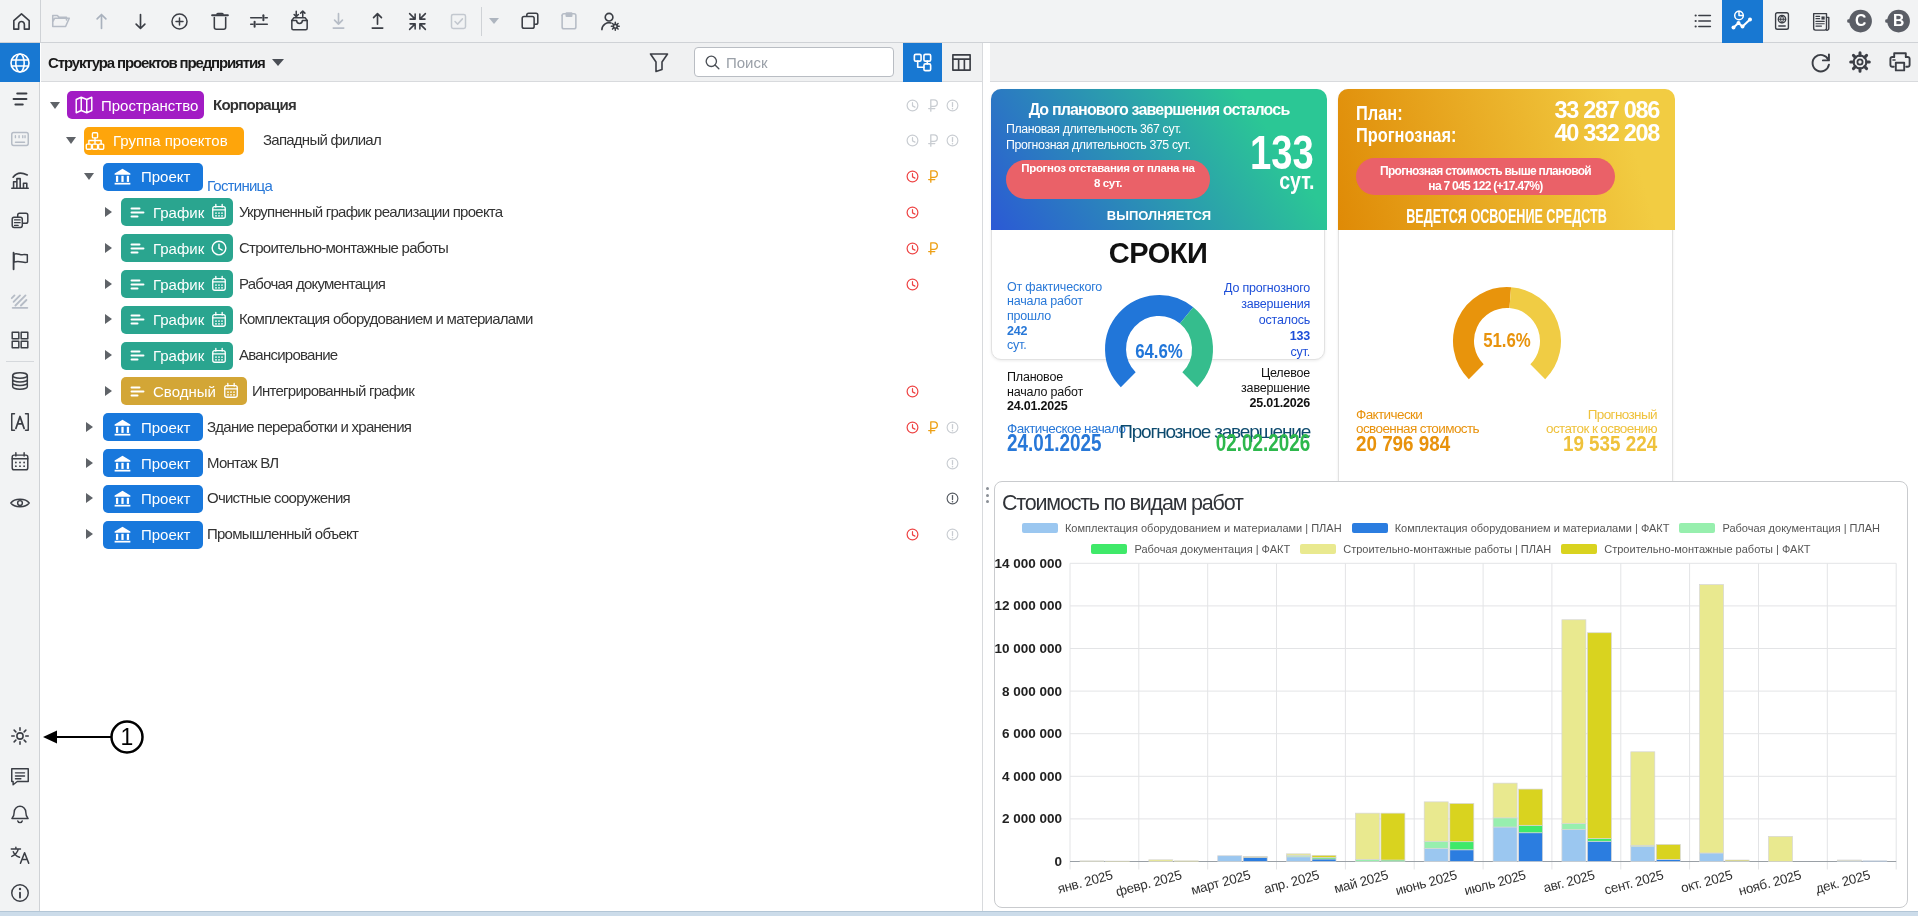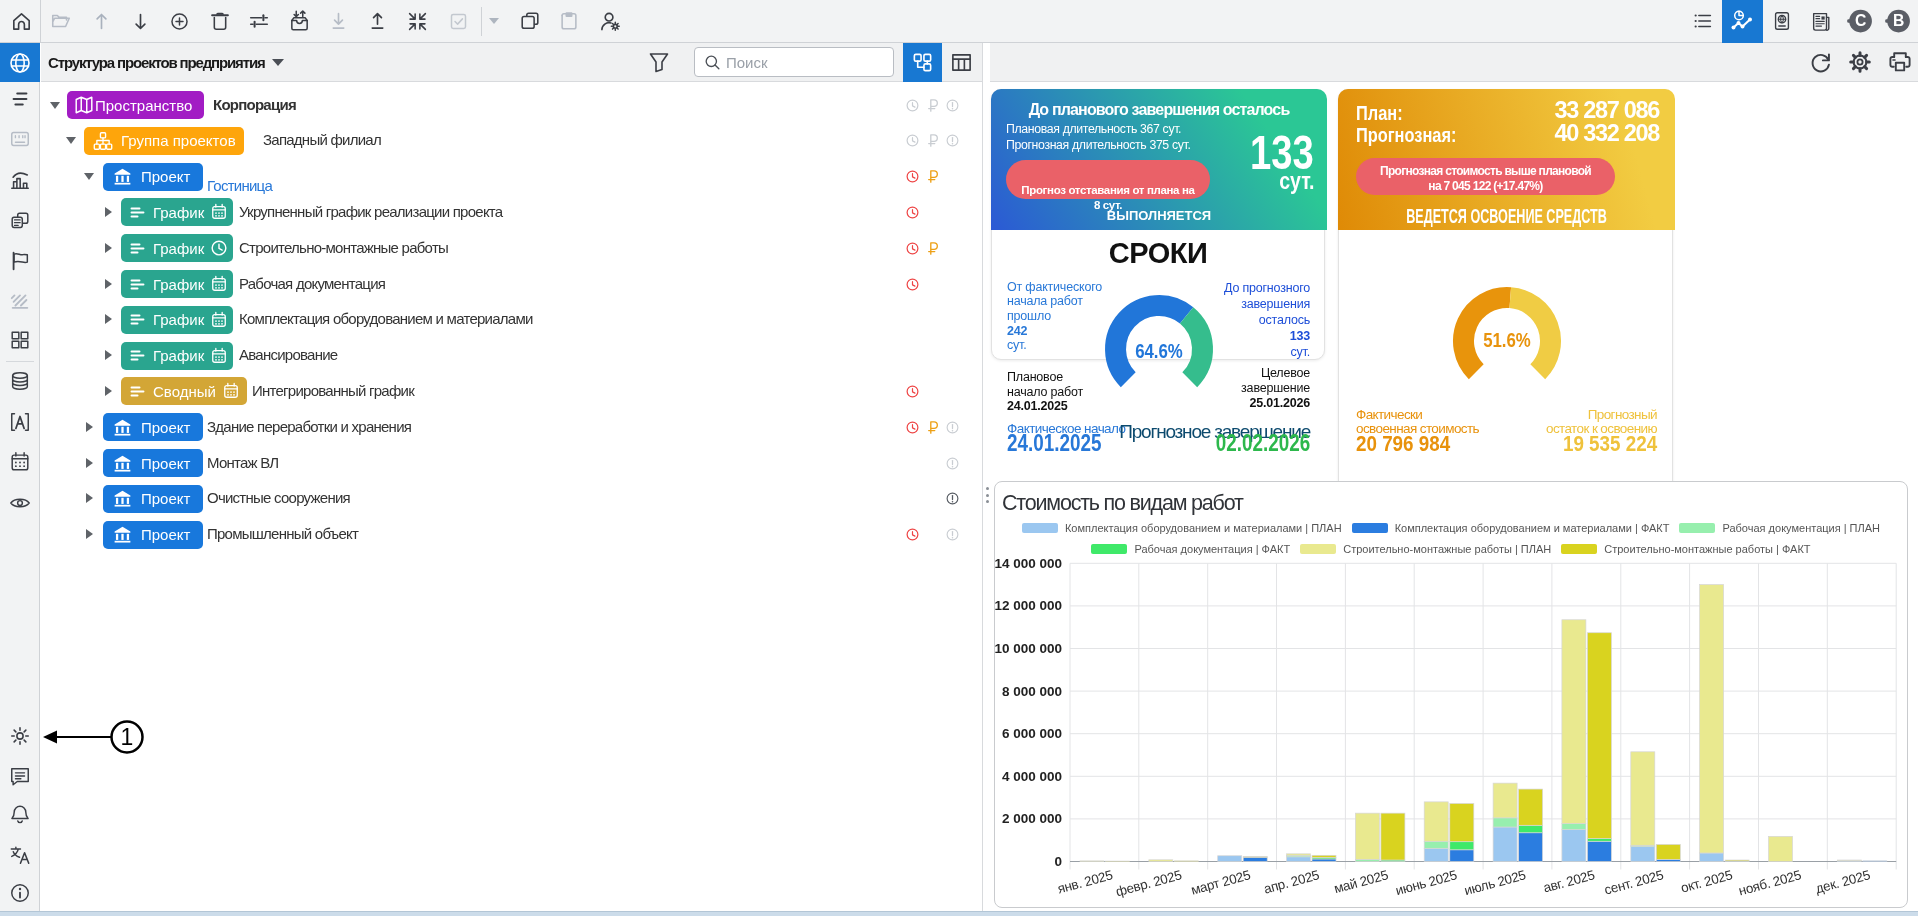--- a/index.html
+++ b/index.html
@@ -244,40 +244,40 @@
     <svg style="position:absolute;left:949.5px;top:51.0px" width="23" height="23" viewBox="-12 -12 24 24" fill="none" stroke="#3b3e45" stroke-width="1.7" stroke-linecap="round" stroke-linejoin="round">
       <rect x="-9" y="-8" width="18" height="16"></rect>
       <path d="M-9 -3.5 H9 M-3 -3.5 V8 M3 -3.5 V8"></path>
     </svg>
     <div class="abs" style="left:982px;top:43px;width:1px;height:869px;background:#d8dadd"></div>
     <div class="caret open" style="left:49.5px;top:101.5px"></div>
     <div class="pill" style="left:67px;top:91.0px;width:137px;background:#a21cc4;padding-left:6px">
       <svg style="flex:none;margin-left:0px;margin-right:0px" width="22" height="22" viewBox="-12 -12 24 24" fill="none" stroke="#fff" stroke-width="1.6" stroke-linecap="round" stroke-linejoin="round">
         <path d="M-8.5 -6 L-3 -8.5 L3 -6 L8.5 -8.5 V6 L3 8.5 L-3 6 L-8.5 8.5 Z M-3 -8.5 V6 M3 -6 V8.5" stroke="#fff" stroke-width="1.6"></path>
       </svg>
-      <span style="margin-left:0">Пространство</span>
+      <span style="margin-left:6px">Пространство</span>
     </div>
     <div class="rowlabel" style="left:213px;top:95.5px;font-weight:bold;">Корпорация</div>
     <svg style="position:absolute;left:903.5px;top:96.5px" width="17" height="17" viewBox="-12 -12 24 24" fill="none" stroke="#3b3e45" stroke-width="1.8" stroke-linecap="round" stroke-linejoin="round">
       <circle cx="0" cy="0" r="7.6" stroke="#c9cdd2" stroke-width="1.7"></circle>
       <path d="M0 -4 V0.5 L3.4 2.3" stroke="#c9cdd2" stroke-width="1.7"></path>
     </svg>
     <svg style="position:absolute;left:923.5px;top:96.5px" width="17" height="17" viewBox="-12 -12 24 24" fill="none" stroke="#3b3e45" stroke-width="1.8" stroke-linecap="round" stroke-linejoin="round">
       <g stroke="#c9cdd2" stroke-width="1.9">
         <path d="M-2.4 8 V-8 H2.2 a4.6 4.6 0 0 1 0 9.2 H-2.4"></path>
         <path d="M-5.4 4.4 H3.2"></path>
       </g>
     </svg>
     <svg style="position:absolute;left:943.5px;top:96.5px" width="17" height="17" viewBox="-12 -12 24 24" fill="none" stroke="#3b3e45" stroke-width="1.8" stroke-linecap="round" stroke-linejoin="round">
       <circle cx="0" cy="0" r="7.6" stroke="#c9cdd2" stroke-width="1.6"></circle>
       <path d="M0 -4.2 V1.4" stroke="#c9cdd2" stroke-width="1.8"></path>
       <circle cx="0" cy="4.6" r="1.15" fill="#c9cdd2" stroke="none"></circle>
     </svg>
     <div class="caret open" style="left:65.5px;top:137.3px"></div>
-    <div class="pill" style="left:84px;top:126.80000000000001px;width:160px;background:#fea50b;padding-left:8px">
+    <div class="pill" style="left:84px;top:126.80000000000001px;width:160px;background:#fea50b;">
       <svg style="flex:none;margin-left:0px;margin-right:0px" width="22" height="22" viewBox="-12 -12 24 24" fill="none" stroke="#fff" stroke-width="1.5" stroke-linecap="round" stroke-linejoin="round">
         <g stroke="#fff" stroke-width="1.5">
           <rect x="-2.8" y="-9" width="5.6" height="5.6" rx="1"></rect>
           <rect x="-9.5" y="3.4" width="5.6" height="5.6" rx="1"></rect>
           <rect x="-2.8" y="3.4" width="5.6" height="5.6" rx="1"></rect>
           <rect x="3.9" y="3.4" width="5.6" height="5.6" rx="1"></rect>
           <path d="M0 -3.4 V-0.5 M-6.7 3.4 V-0.5 H6.7 V3.4 M0 -0.5 V3.4"></path>
         </g>
       </svg>
       <span style="margin-left:7px">Группа проектов</span>
@@ -575,21 +575,21 @@
       <rect x="-4.2" y="0.8" width="8.4" height="7.6" stroke-width="1.9"></rect>
       <path d="M-7 -2 h2" stroke-width="1.6"></path>
     </svg>
     <div class="abs" style="left:991px;top:89px;width:334px;height:271px;background:#fff;border:1px solid #e2e2e2;border-radius:10px;box-shadow:0 1px 3px rgba(0,0,0,.08)">
 <div class="abs" style="left:-1px;top:-1px;width:336px;height:141px;border-radius:10px 10px 0 0;background:linear-gradient(55deg,#2b59d5 0%,#2bc795 80%);color:#fff">
  <div style="position:absolute;left:0;width:100%;top:12px;text-align:center;font-size:16px;letter-spacing:-0.85px;font-weight:bold;line-height:1.1">До планового завершения осталось</div>
  <div style="position:absolute;left:15px;top:33.5px;font-size:12.3px;letter-spacing:-0.35px;line-height:1.1">Плановая длительность 367 сут.</div>
  <div style="position:absolute;left:15px;top:49.5px;font-size:12.3px;letter-spacing:-0.35px;line-height:1.1">Прогнозная длительность 375 сут.</div>
  <div style="position:absolute;right:13px;top:39px;font-size:49px;font-weight:bold;line-height:1;transform:scaleX(0.78);transform-origin:right">133</div>
  <div style="position:absolute;right:13px;top:81px;font-size:23px;font-weight:bold;line-height:1;transform:scaleX(0.85);transform-origin:right">сут.</div>
- <div style="position:absolute;left:15px;top:71px;width:204px;height:39px;background:#ea6168;border-radius:19.5px;color:#fff;font-size:11.5px;letter-spacing:-0.35px;font-weight:bold;text-align:center;line-height:15px;padding-top:23px">Прогноз отставания от плана на<br>8 сут.</div>
+ <div style="position:absolute;left:15px;top:71px;width:204px;height:39px;background:#ea6168;border-radius:19.5px;color:#fff;font-size:11.5px;letter-spacing:-0.35px;font-weight:bold;text-align:center;line-height:15px;padding-top:1px">Прогноз отставания от плана на<br>8 сут.</div>
  <div style="position:absolute;left:0;width:100%;top:118.5px;text-align:center;font-size:13px;font-weight:bold">ВЫПОЛНЯЕТСЯ</div>
 </div>
 <div style="position:absolute;left:0;width:100%;top:147px;text-align:center;font-size:29px;letter-spacing:-0.5px;font-weight:bold;line-height:1.15;color:#111">СРОКИ</div>
 <div style="position:absolute;left:15px;top:189.5px;font-size:12.5px;letter-spacing:-0.2px;color:#2878d8;line-height:14.7px">От фактического<br>начала работ<br>прошло<br><b>242</b><br>сут.</div>
 <div style="position:absolute;right:14px;top:189.5px;font-size:12.5px;letter-spacing:-0.2px;color:#1d4ed8;line-height:16px;text-align:right">До прогнозного<br>завершения<br>осталось<br><b>133</b><br>сут.</div>
 <div style="position:absolute;left:15px;top:280px;font-size:12.5px;letter-spacing:-0.2px;color:#111;line-height:14.7px">Плановое<br>начало работ<br><b>24.01.2025</b></div>
 <div style="position:absolute;right:14px;top:276.3px;font-size:12.5px;letter-spacing:-0.2px;color:#111;line-height:14.7px;text-align:right">Целевое<br>завершение<br><b>25.01.2026</b></div>
 <svg style="position:absolute;left:111px;top:203px" width="112" height="112" viewBox="-56 -56 112 112">
         <path d="M -30.76 30.76 A 43.5 43.5 0 0 1 27.62 -33.60" stroke="#2176d9" stroke-width="21" fill="none"></path>
         <path d="M 27.62 -33.60 A 43.5 43.5 0 0 1 30.76 30.76" stroke="#35bd8d" stroke-width="21" fill="none"></path>

